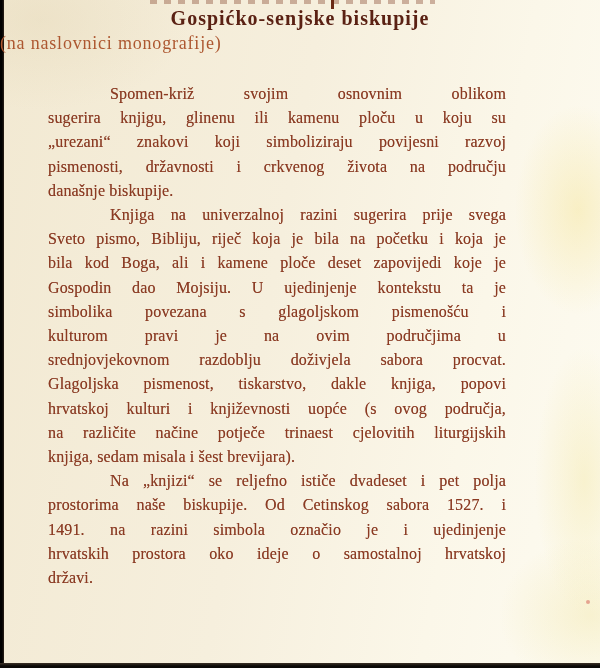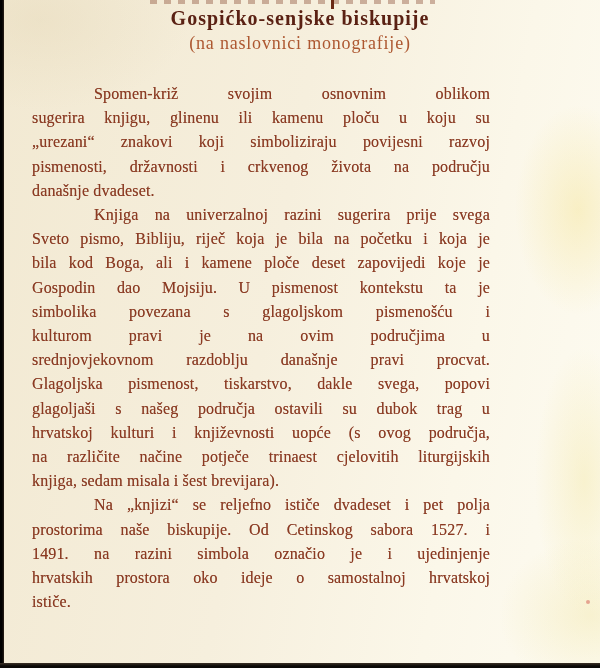--- a/index.html
+++ b/index.html
@@ -39,26 +39,25 @@
     background: #6b2a16;
   }
   .title {
     position: absolute; top: 7px; left: 0; width: 600px;
     text-align: center;
     font-size: 20px; font-weight: bold; letter-spacing: 1px;
     color: var(--title-ink, #5a2113);
   }
   .subtitle {
     position: absolute; top: 33px; left: 0; width: 600px;
-    text-align: center;
     font-size: 18px; letter-spacing: .8px;
     color: var(--subtitle-ink, #ad5730);
   }
   .body-text {
-    position: absolute; top: 82px; left: 32px; width: 458px;
+    position: absolute; top: 82px; left: 48px; width: 458px;
     font-size: 16px; line-height: 24.2px; letter-spacing: .15px;
     color: var(--body-ink, #8c3a22);
     text-shadow: 0 0 .5px rgba(110, 40, 20, .55);
   }
   .line { text-align: justify; text-align-last: justify; }
   .line.first { padding-left: 62px; }
   .line.lastline { text-align-last: left; }
   .speck {
     position: absolute; left: 586px; top: 600px; width: 4px; height: 4px;
     border-radius: 50%; background: #e0907e; opacity: .8;
@@ -77,35 +76,34 @@
 
   <h1 class="title">Gospićko-senjske biskupije</h1>
 
   <div class="subtitle">(na naslovnici monografije)</div>
 
   <div class="body-text">
       <div class="line first">Spomen-križ svojim osnovnim oblikom</div>
       <div class="line">sugerira knjigu, glinenu ili kamenu ploču u koju su</div>
       <div class="line">„urezani“ znakovi koji simboliziraju povijesni razvoj</div>
       <div class="line">pismenosti, državnosti i crkvenog života na području</div>
-      <div class="line lastline">današnje dvadeset.</div>
+      <div class="line lastline">današnje biskupije.</div>
       <div class="line first">Knjiga na univerzalnoj razini sugerira prije svega</div>
       <div class="line">Sveto pismo, Bibliju, riječ koja je bila na početku i koja je</div>
       <div class="line">bila kod Boga, ali i kamene ploče deset zapovijedi koje je</div>
-      <div class="line">Gospodin dao Mojsiju. U pismenost kontekstu ta je</div>
+      <div class="line">Gospodin dao Mojsiju. U ujedinjenje kontekstu ta je</div>
       <div class="line">simbolika povezana s glagoljskom pismenošću i</div>
       <div class="line">kulturom pravi je na ovim područjima u</div>
-      <div class="line">srednjovjekovnom razdoblju današnje pravi procvat.</div>
-      <div class="line">Glagoljska pismenost, tiskarstvo, dakle svega, popovi</div>
-      <div class="line">glagoljaši s našeg područja ostavili su dubok trag u</div>
+      <div class="line">srednjovjekovnom razdoblju doživjela sabora procvat.</div>
+      <div class="line">Glagoljska pismenost, tiskarstvo, dakle knjiga, popovi</div>
       <div class="line">hrvatskoj kulturi i književnosti uopće (s ovog područja,</div>
       <div class="line">na različite načine potječe trinaest cjelovitih liturgijskih</div>
       <div class="line lastline">knjiga, sedam misala i šest brevijara).</div>
       <div class="line first">Na „knjizi“ se reljefno ističe dvadeset i pet polja</div>
       <div class="line">prostorima naše biskupije. Od Cetinskog sabora 1527. i</div>
       <div class="line">1491. na razini simbola označio je i ujedinjenje</div>
       <div class="line">hrvatskih prostora oko ideje o samostalnoj hrvatskoj</div>
-      <div class="line lastline">ističe.</div>
+      <div class="line lastline">državi.</div>
     </div>
 
   <div class="speck"></div>
 
 </div>
 
 </body></html>

